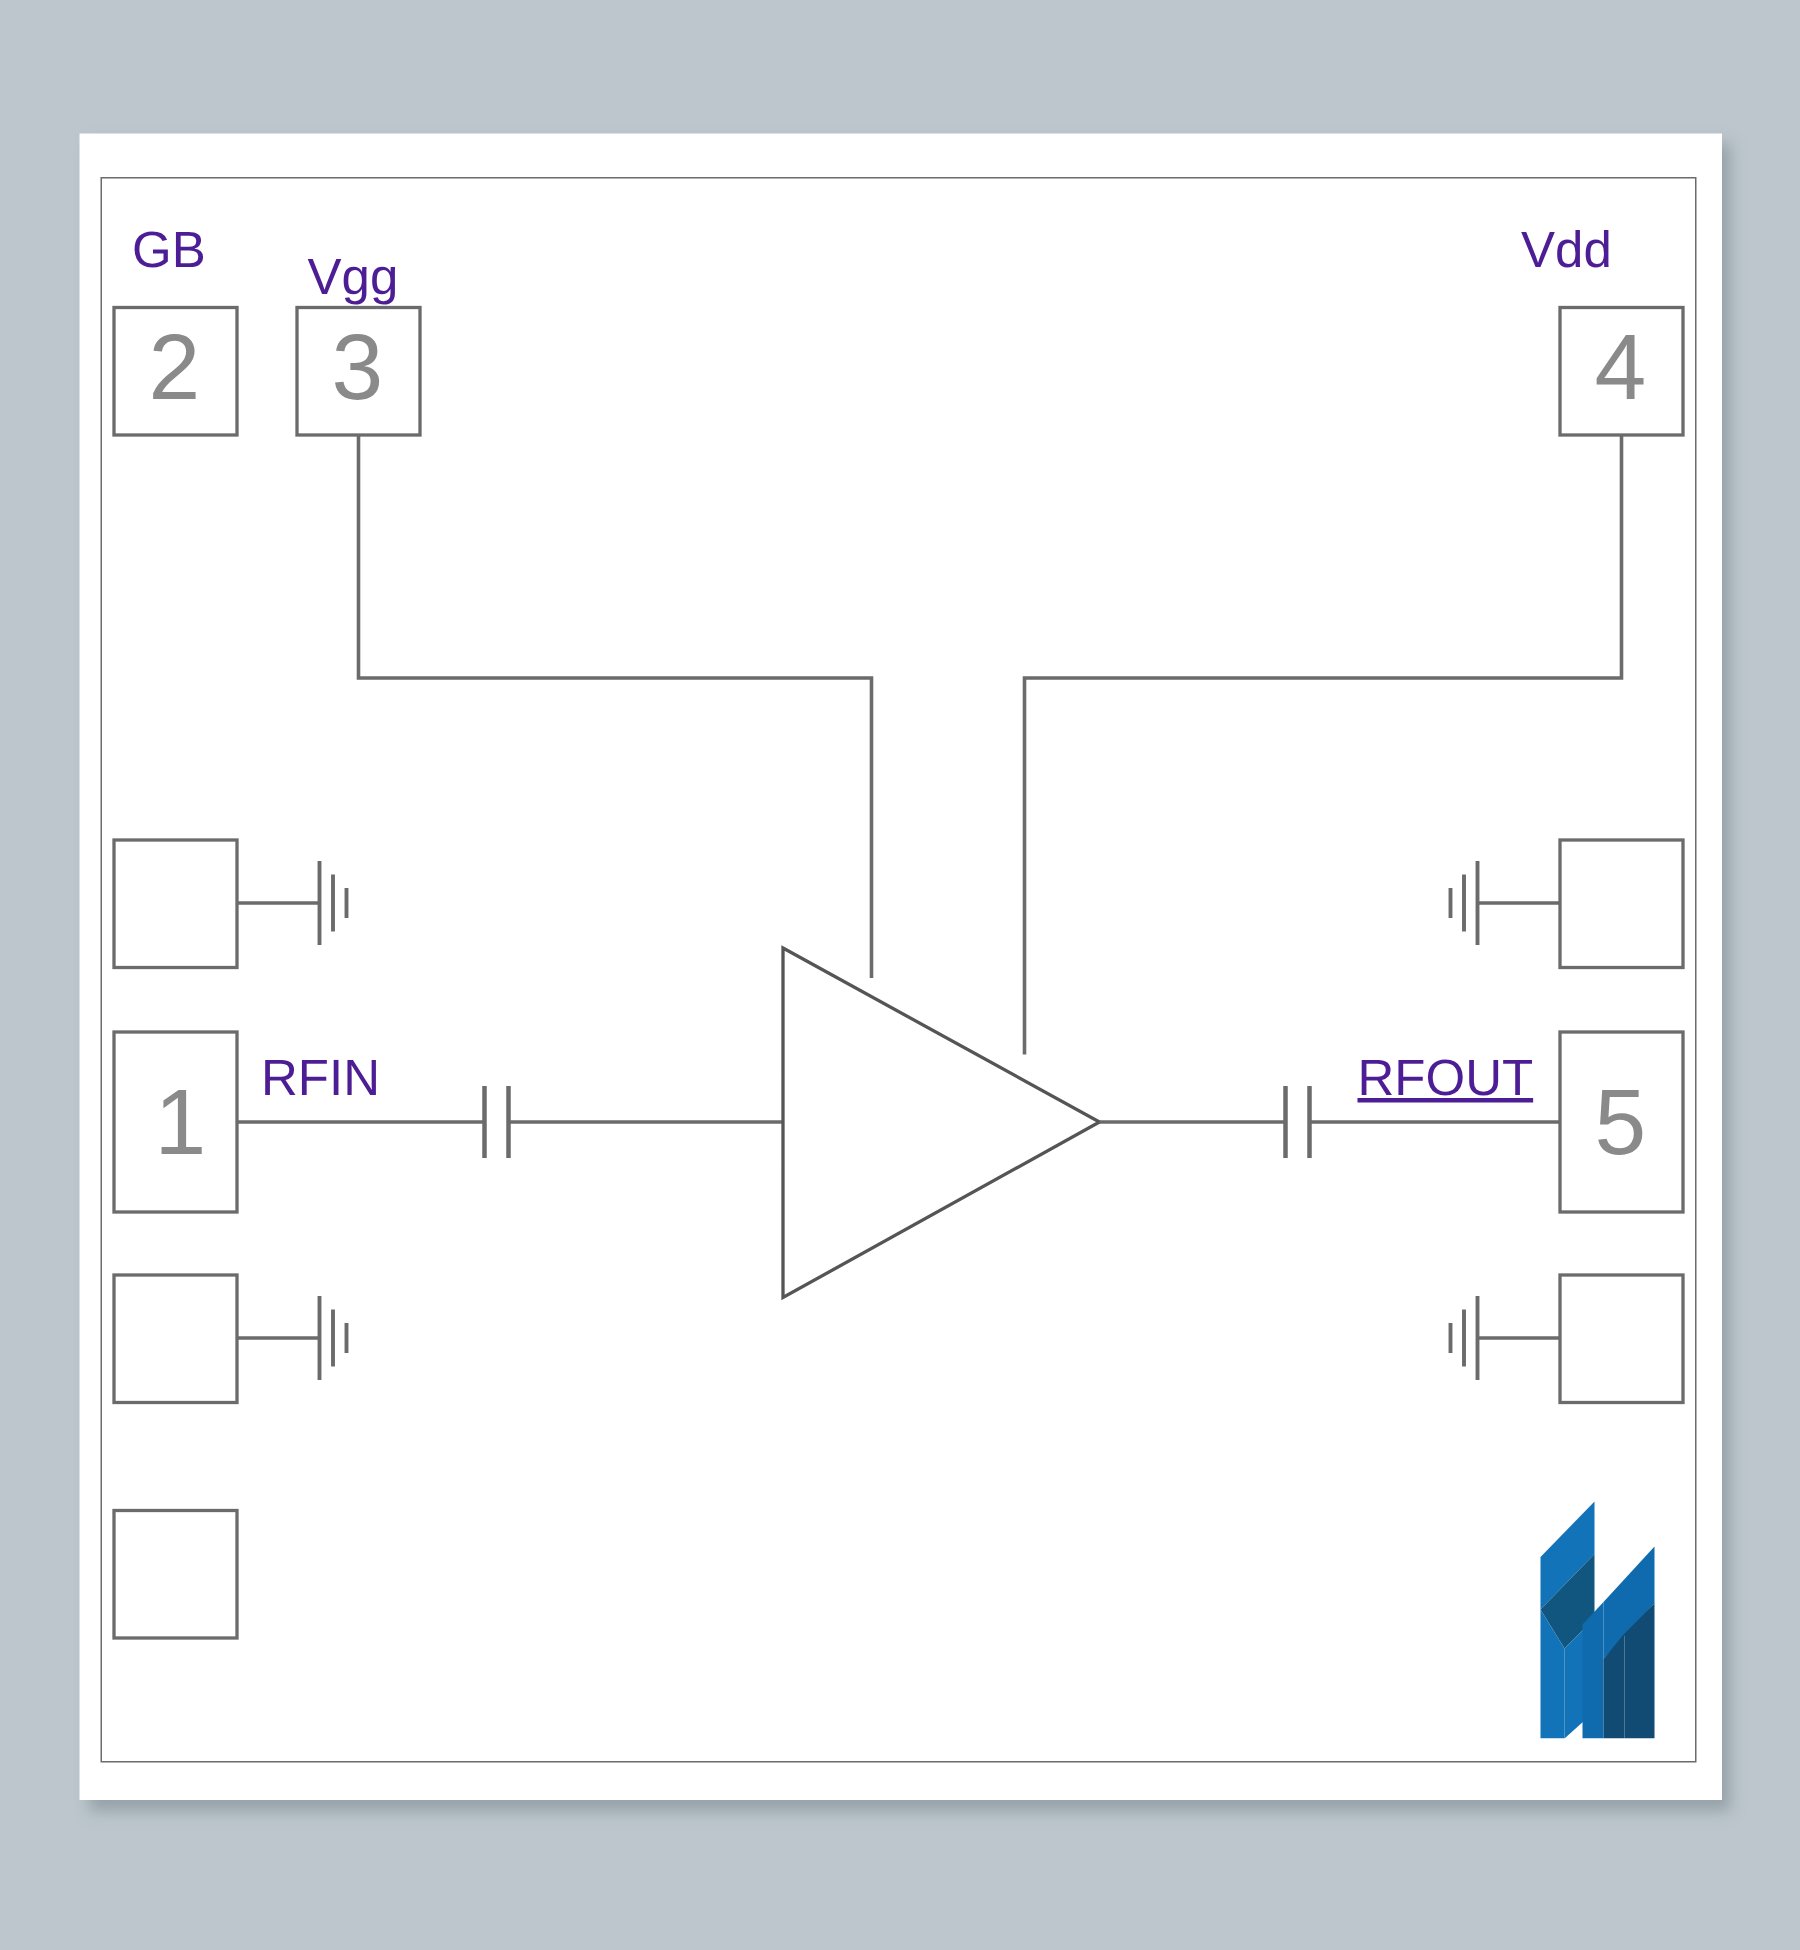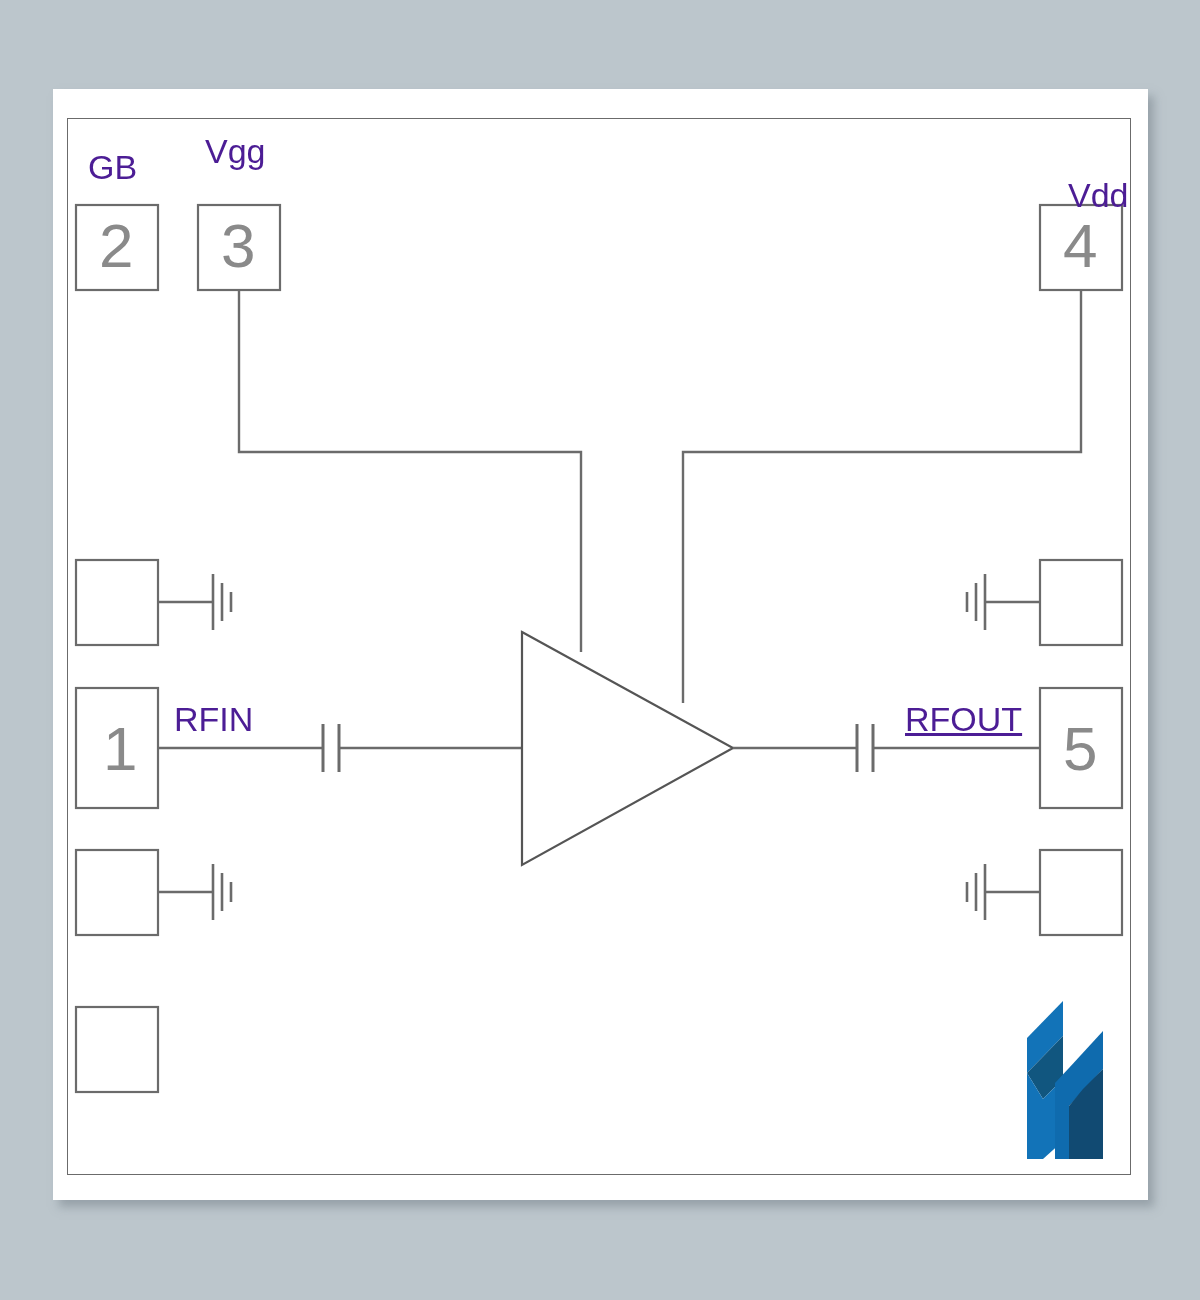--- a/index.html
+++ b/index.html
@@ -180,22 +180,22 @@
     </g>
   </svg>
 
   <div class="padnum" style="left:99px;  top:215px;">2</div>
   <div class="padnum" style="left:221px; top:215px;">3</div>
   <div class="padnum" style="left:1063px;top:215px;">4</div>
   <div class="padnum" style="left:103px; top:718px;">1</div>
   <div class="padnum" style="left:1063px;top:718px;">5</div>
 
   <div class="pinlabel" style="left:88px;  top:150px;">GB</div>
-  <div class="pinlabel" style="left:205px; top:134px;">Vgg</div>
-  <div class="pinlabel" style="left:1068px;top:150px;margin-top:28px;">Vdd</div>
+  <div class="pinlabel" style="left:205px; top:168px;">Vgg</div>
+  <div class="pinlabel" style="left:1014px;top:150px;">Vdd</div>
   <div class="pinlabel" style="left:174px; top:702px;">RFIN</div>
   <div class="pinlabel" style="left:905px; top:702px;text-decoration:underline;">RFOUT</div>
 
   <svg id="logo" viewBox="0 0 104 158" xmlns="http://www.w3.org/2000/svg">
 
     <polygon fill="#1273b8" points="50,0 50,35 14,72 14,37"></polygon>
 
     <polygon fill="#11567f" points="14,72 50,35 50,78 30,98"></polygon>
 
     <polygon fill="#1273b8" points="14,72 30,98 30,158 14,158"></polygon>

